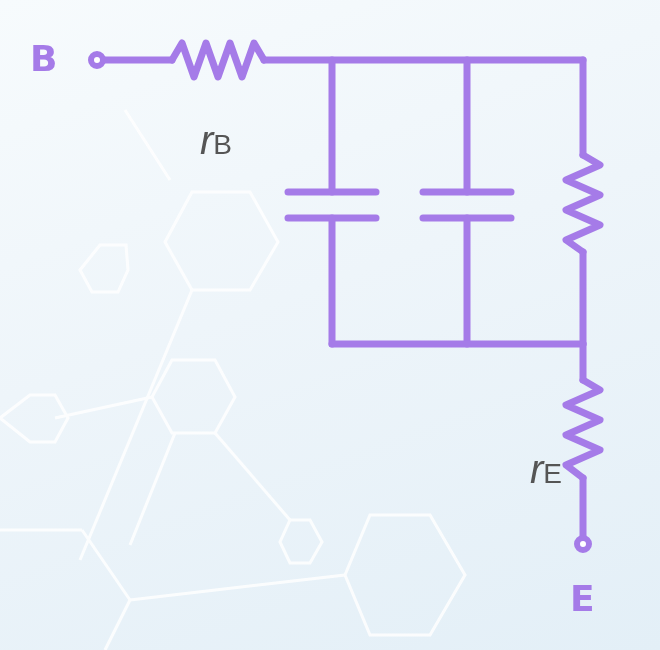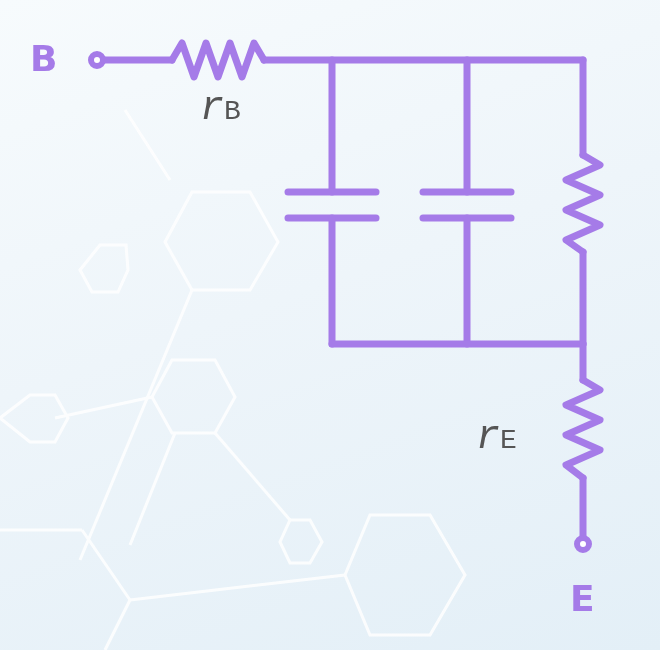--- a/index.html
+++ b/index.html
@@ -1,21 +1,21 @@
 <!DOCTYPE html>
 <html><head>
 <meta charset="utf-8">
 <style>
   html, body { margin:0; padding:0; }
   body { width:660px; height:650px; overflow:hidden; position:relative;
     background: linear-gradient(160deg, #f7fbfd 0%, #eef5fa 45%, #e3eff7 100%);
     font-family: "Liberation Sans", sans-serif; }
   svg { position:absolute; left:0; top:0; }
   .term { position:absolute; font-family:"DejaVu Sans", sans-serif; font-weight:bold; font-size:36px; color:#a57be8; }
-  .lbl { position:absolute; font-family:Liberation Mono, monospace; color:#555; }
+  .lbl { position:absolute; font-family:Liberation Sans, sans-serif; color:#555;margin-top:32px; }
   .lbl .v { font-style:italic; font-size:40px; }
   .lbl .s { font-size:28px; }
 </style>
 </head>
 <body>
 
 <svg width="660" height="650" viewBox="0 0 660 650">
   <g fill="none" stroke="#ffffff" stroke-width="3" opacity="0.85">
     <polygon points="192,192 250,192 278,242 250,290 192,290 165,242"></polygon>
     <polygon points="100,65 126,65 128,90 118,112 92,112 80,90" transform="translate(0,180)"></polygon>
@@ -65,15 +65,15 @@
     <circle cx="583" cy="544" r="6" fill="#ffffff" stroke-width="6"></circle>
   </g>
 </svg>
 
 <div class="term" style="left:30px; top:38px;">B</div>
 <div class="term" style="left:570px; top:578px;">E</div>
 
 <div class="lbl" style="left:200px; top:86px;">
   <span class="v">r</span><span class="s">B</span>
 </div>
-<div class="lbl" style="left:476px; top:415px;">
+<div class="lbl" style="left:530px; top:415px;">
   <span class="v">r</span><span class="s">E</span>
 </div>
 
 </body></html>

